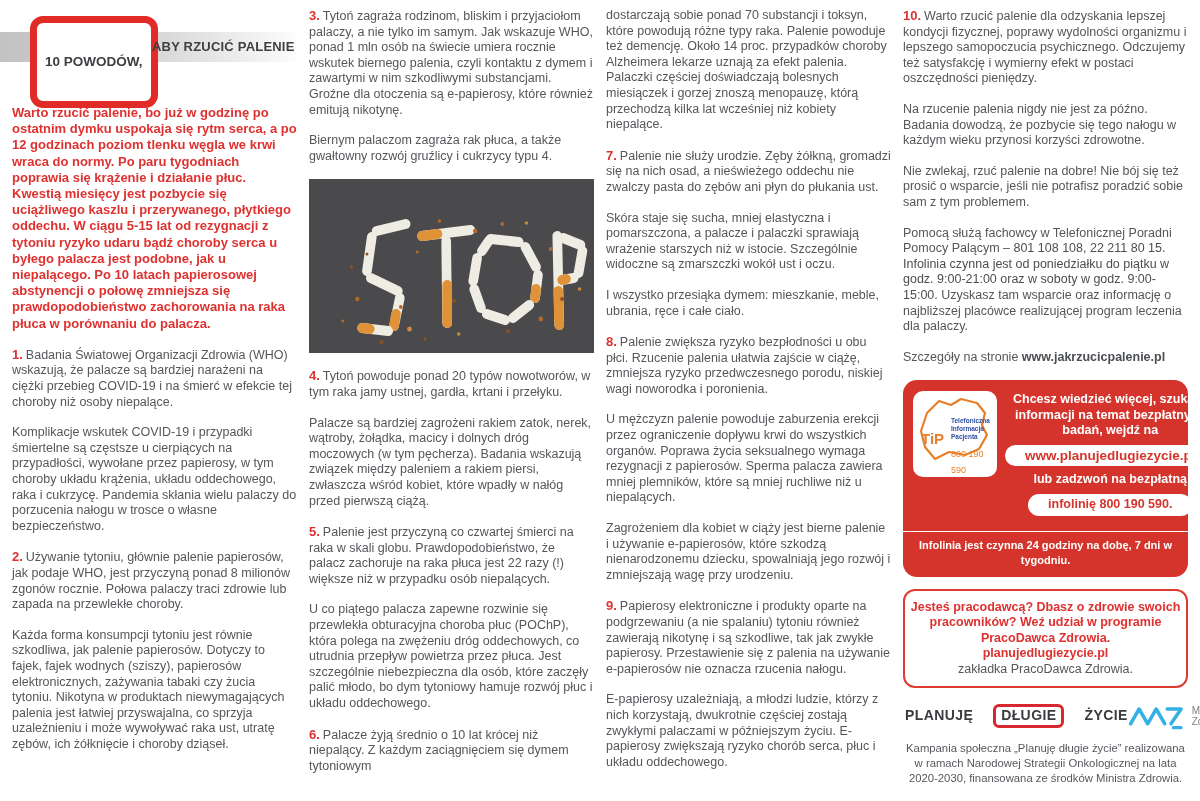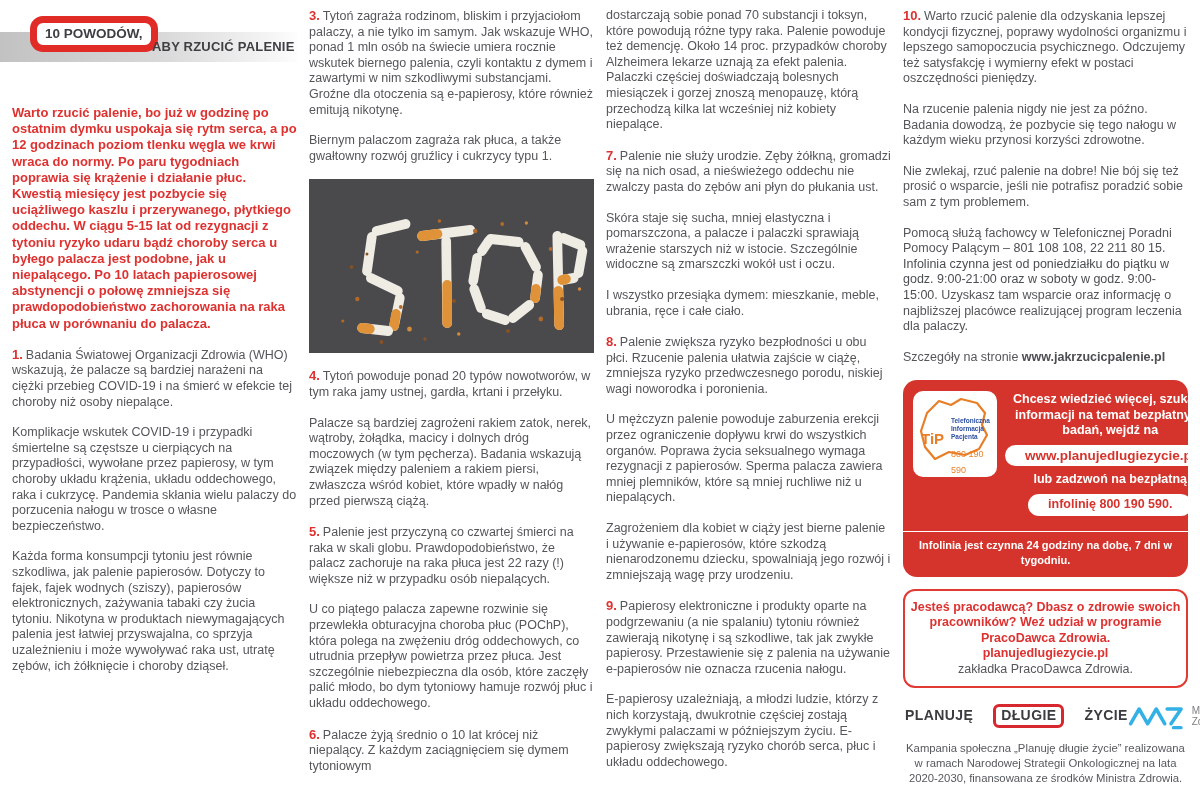--- a/index.html
+++ b/index.html
@@ -10,21 +10,21 @@
     font-size:12.5px;line-height:15.6px;color:#54565a;
   }
   .col{min-width:0;}
   .p{margin:0 0 15px;}
   .n{color:#de3230;font-weight:700;font-size:13px;margin-right:3px;}
   
   .hdr{position:relative;height:97px;}
   .hdr-bar{position:absolute;left:-12px;top:24px;height:30px;width:calc(100% + 12px);
     background:linear-gradient(90deg,#c2c2c2 0%,#d9d9d9 55%,#f4f4f4 90%,#fdfdfd 100%);}
   .hdr-badge{position:absolute;left:18px;top:8px;background:#fff;border:7px solid #e02b26;
-    border-radius:13px;padding:3px 8px;font-weight:700;font-size:13.5px;color:#3e3f43;white-space:nowrap;}
+    border-radius:13px;padding:31px 8px;font-weight:700;font-size:13.5px;color:#3e3f43;white-space:nowrap;}
   .hdr-rest{position:absolute;left:140px;top:31px;font-weight:700;font-size:13px;color:#3e3f43;letter-spacing:.2px;white-space:nowrap;}
   .intro{color:#de3230;font-weight:700;font-size:13px;line-height:16.2px;margin:0 0 15px;}
   .bd{font-weight:400;color:#4b4e52;}
   .link{font-weight:700;color:#4b4e52;}
   
   .stopimg{display:block;width:100%;height:174px;margin:1px 0 15px;}
   
   .redbox{background:#d5342c;border-radius:14px;color:#fff;margin-top:3px;overflow:hidden;}
   .redbox-main{display:flex;gap:8px;padding:11px 10px 9px;align-items:flex-start;}
   .tipcard{flex:0 0 84px;height:86px;background:#fff;border-radius:10px;position:relative;overflow:hidden;}
@@ -59,26 +59,27 @@
 
   <div class="col">
     <div class="hdr">
       <div class="hdr-bar"></div>
       <div class="hdr-badge">10 POWODÓW,</div>
       <div class="hdr-rest">ABY RZUCIĆ PALENIE</div>
     </div>
     <p class="intro">Warto rzucić palenie, bo już w godzinę po ostatnim dymku uspokaja się rytm serca, a po 12 godzinach poziom tlenku węgla we krwi wraca do normy. Po paru tygodniach poprawia się krążenie i działanie płuc. Kwestią miesięcy jest pozbycie się uciążliwego kaszlu i przerywanego, płytkiego oddechu. W ciągu 5-15 lat od rezygnacji z tytoniu ryzyko udaru bądź choroby serca u byłego palacza jest podobne, jak u niepalącego. Po 10 latach papierosowej abstynencji o połowę zmniejsza się prawdopodobieństwo zachorowania na raka płuca w porównaniu do palacza.</p>
     <p class="p"><span class="n">1.</span><span>Badania Światowej Organizacji Zdrowia (WHO) wskazują, że palacze są bardziej narażeni na ciężki przebieg COVID-19 i na śmierć w efekcie tej choroby niż osoby niepalące.</span></p>
     <p class="p"><span>Komplikacje wskutek COVID-19 i przypadki śmiertelne są częstsze u cierpiących na przypadłości, wywołane przez papierosy, w tym choroby układu krążenia, układu oddechowego, raka i cukrzycę. Pandemia skłania wielu palaczy do porzucenia nałogu w trosce o własne bezpieczeństwo.</span></p>
+    <p class="p"><span class="n">2.</span><span>Używanie tytoniu, głównie palenie papierosów, jak podaje WHO, jest przyczyną ponad 8 milionów zgonów rocznie. Połowa palaczy traci zdrowie lub zapada na przewlekłe choroby.</span></p>
     <p class="p"><span>Każda forma konsumpcji tytoniu jest równie szkodliwa, jak palenie papierosów. Dotyczy to fajek, fajek wodnych (sziszy), papierosów elektronicznych, zażywania tabaki czy żucia tytoniu. Nikotyna w produktach niewymagających palenia jest łatwiej przyswajalna, co sprzyja uzależnieniu i może wywoływać raka ust, utratę zębów, ich żółknięcie i choroby dziąseł.</span></p>
   </div>
 
   <div class="col">
     <p class="p"><span class="n">3.</span><span>Tytoń zagraża rodzinom, bliskim i przyjaciołom palaczy, a nie tylko im samym. Jak wskazuje WHO, ponad 1 mln osób na świecie umiera rocznie wskutek biernego palenia, czyli kontaktu z dymem i zawartymi w nim szkodliwymi substancjami. Groźne dla otoczenia są e-papierosy, które również emitują nikotynę.</span></p>
-    <p class="p"><span>Biernym palaczom zagraża rak płuca, a także gwałtowny rozwój gruźlicy i cukrzycy typu 1.</span></p>
+    <p class="p"><span>Biernym palaczom zagraża rak płuca, a także gwałtowny rozwój gruźlicy i cukrzycy typu 4.</span></p>
 
     <svg class="stopimg" viewBox="0 0 295 174" preserveAspectRatio="none" xmlns="http://www.w3.org/2000/svg">
       <rect x="0" y="0" width="295" height="174" fill="#4a4a4d"></rect>
       <g stroke-linecap="round" fill="none">
 
         <line x1="100" y1="45" x2="70" y2="52" stroke="#efece4" stroke-width="10"></line>
         <line x1="65" y1="58" x2="60" y2="92" stroke="#efece4" stroke-width="10"></line>
         <line x1="64" y1="99" x2="92" y2="112" stroke="#efece4" stroke-width="10"></line>
         <line x1="94" y1="119" x2="88" y2="147" stroke="#efece4" stroke-width="10"></line>
         <line x1="90" y1="135" x2="88" y2="147" stroke="#e09238" stroke-width="10"></line>

